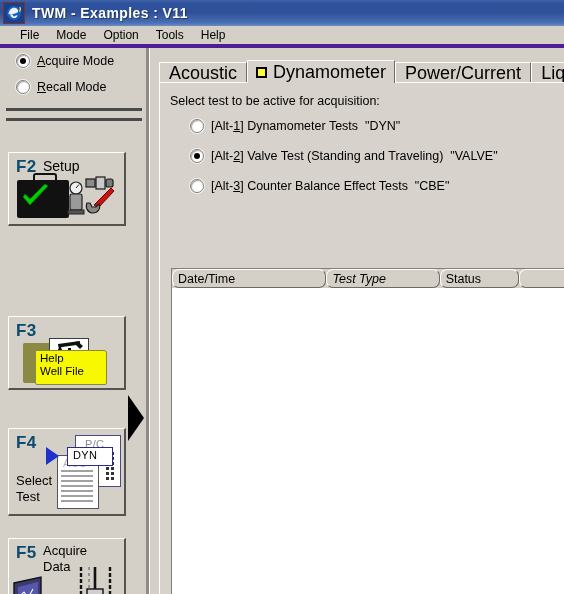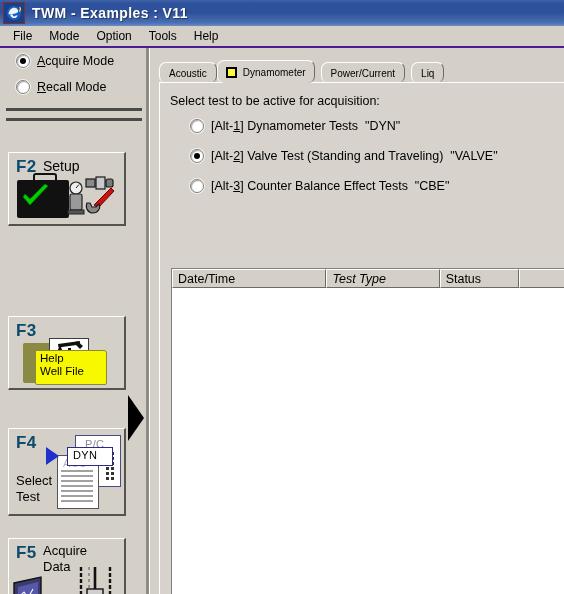--- a/index.html
+++ b/index.html
@@ -52,24 +52,24 @@
     text-shadow: 1px 1px 1px rgba(0,0,0,.45);
     white-space: nowrap;
   }
 
   
   #menu-bar {
     position: absolute;
     left: 0; top: 26px;
     width: 564px; height: 22px;
     background: #d4d0c8;
-    border-bottom: 2px solid #4c1d95;
-    display: flex;
-    align-items: center;
-    padding-left: 5px;
+    border-bottom: 4px solid #4c1d95;
+    display: flex;
+    align-items: flex-end;
+    padding-left: 12px;
     box-sizing: border-box;
   }
   .menu-item {
     font-size: 12px;
     color: #000;
     padding: 2px 9px 2px 8px;
     white-space: nowrap;
     cursor: default;
   }
 
@@ -309,26 +309,25 @@
   }
   .tab {
     height: 21px;
     background: #d4d0c8;
     border-top: 1px solid #ffffff;
     border-left: 1px solid #ffffff;
     border-right: 1px solid #6d6a64;
     display: flex;
     align-items: center;
     padding: 0 9px;
-    font-size: 10px;
+    font-size: 18px;
     white-space: nowrap;
     box-sizing: border-box;
     position: relative;
     cursor: default;
-    border-radius: 7px;
   }
   .tab.active {
     height: 23px;
     background: #d7d3cc;
     border-top: 1px solid #ffffff;
     border-left: 1px solid #ffffff;
     border-right: 1px solid #6d6a64;
     z-index: 3;
     font-weight: normal;
     padding: 0 8px;
@@ -392,20 +391,21 @@
     border-left: 1px solid #ffffff;
     border-right: 1px solid #6d6a64;
     border-bottom: 1px solid #6d6a64;
     font-size: 12.5px;
     display: flex;
     align-items: center;
     padding-left: 5px;
     box-sizing: border-box;
     cursor: default;
     white-space: nowrap;
+    border-radius: 7px;
   }
   #list-body {
     background: #ffffff;
     height: 341px;
   }
 </style>
 </head>
 <body>
 
 <div id="app-window">

